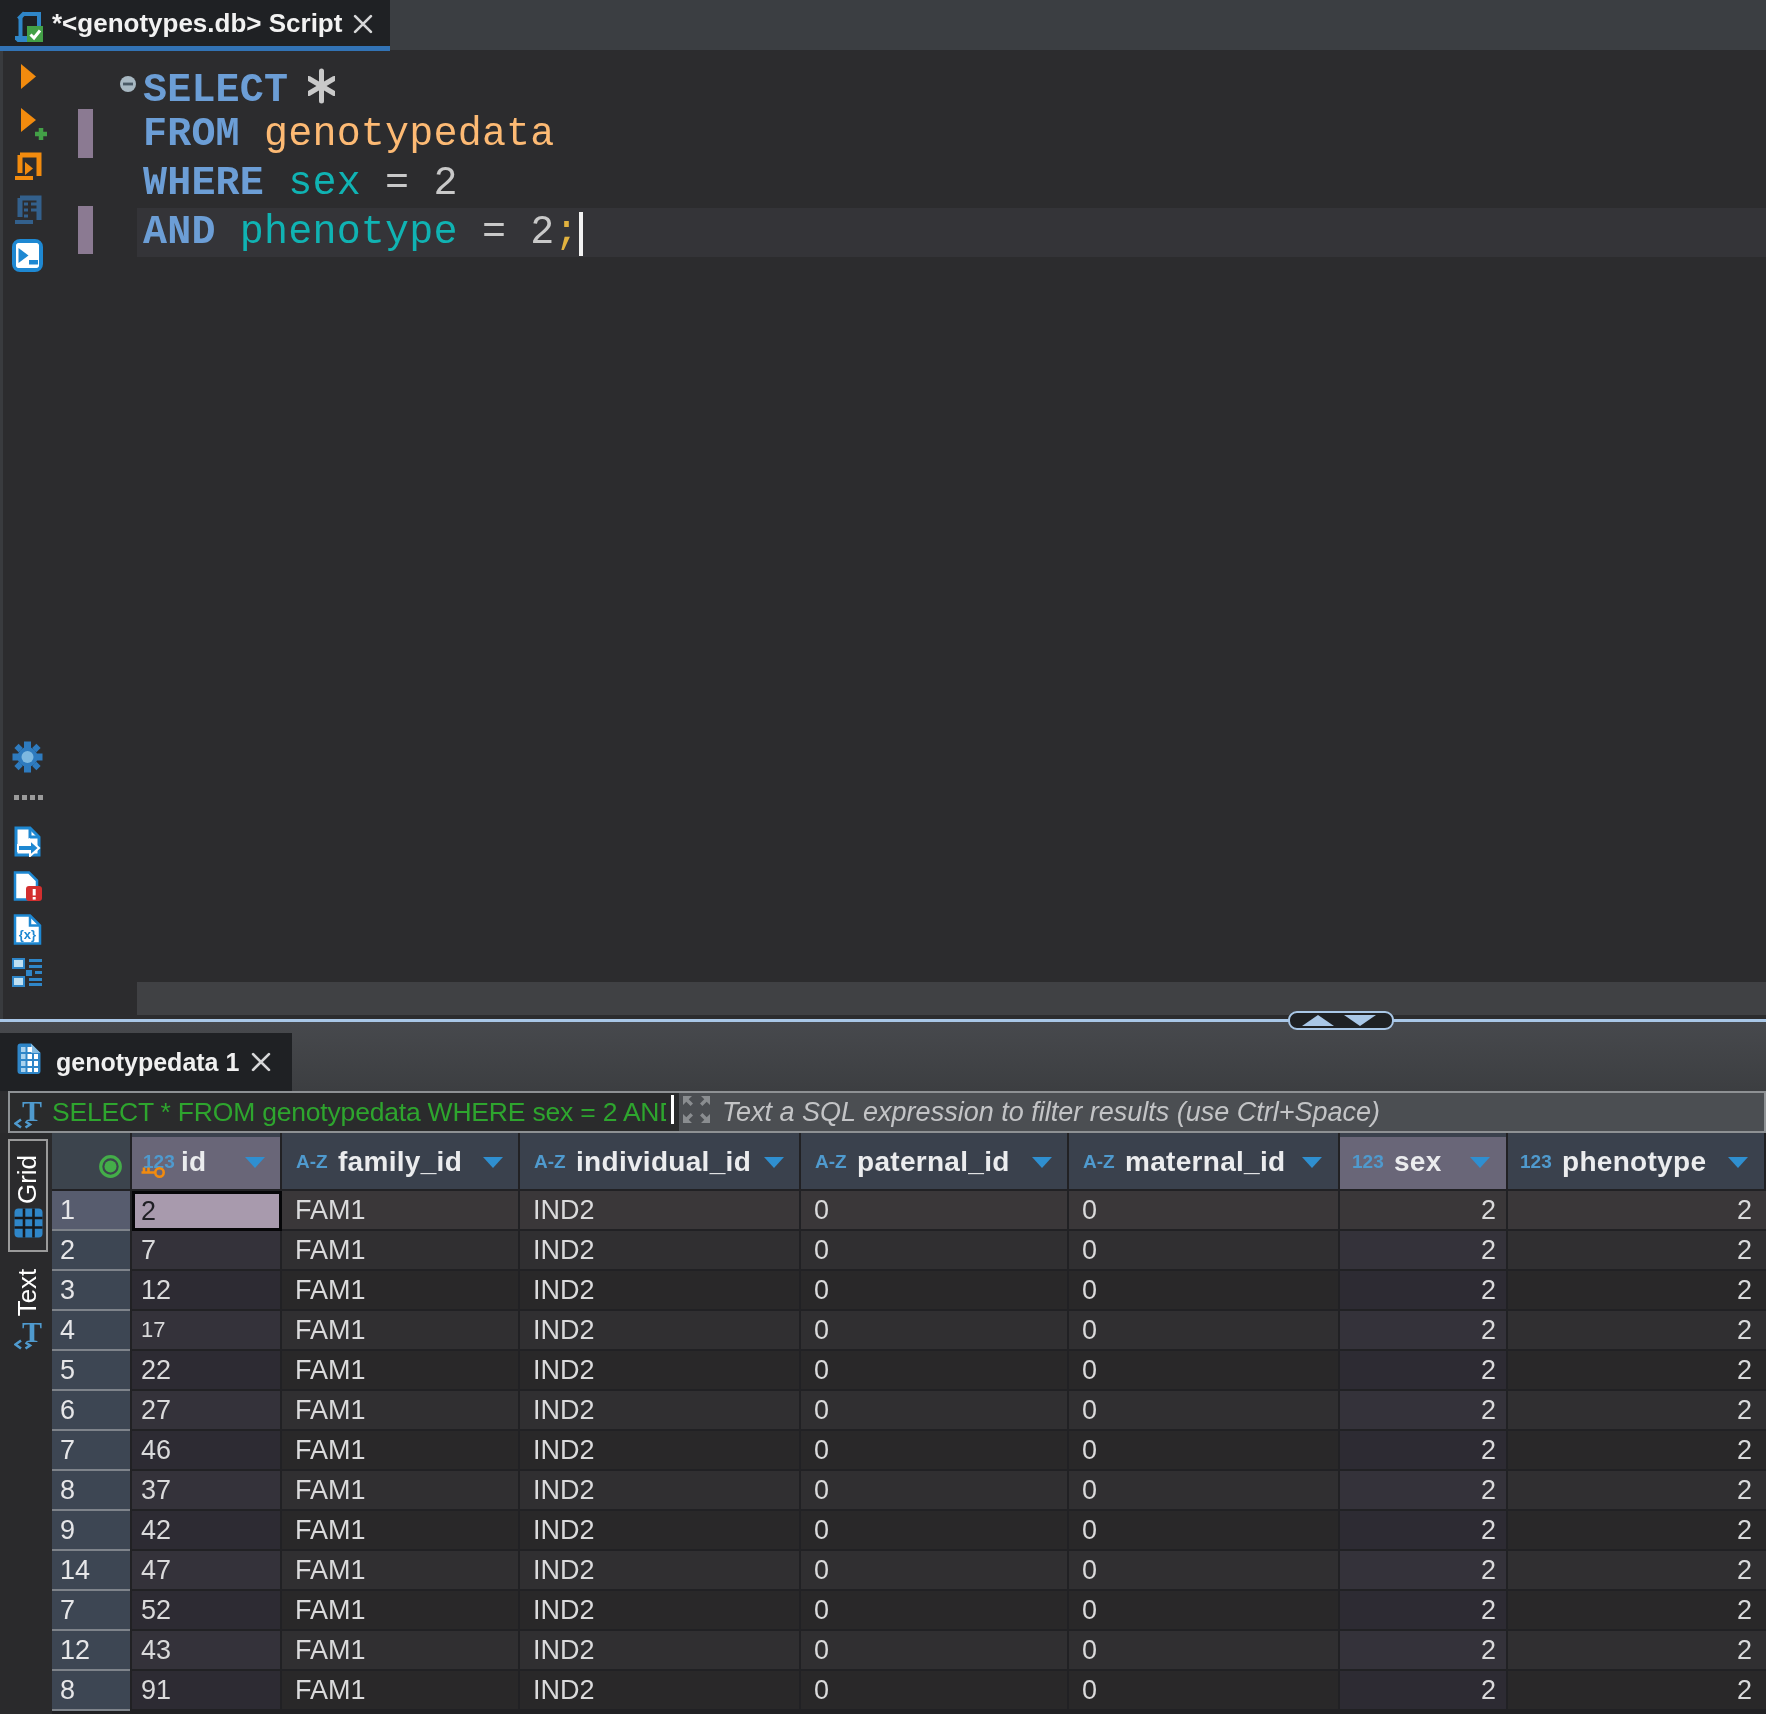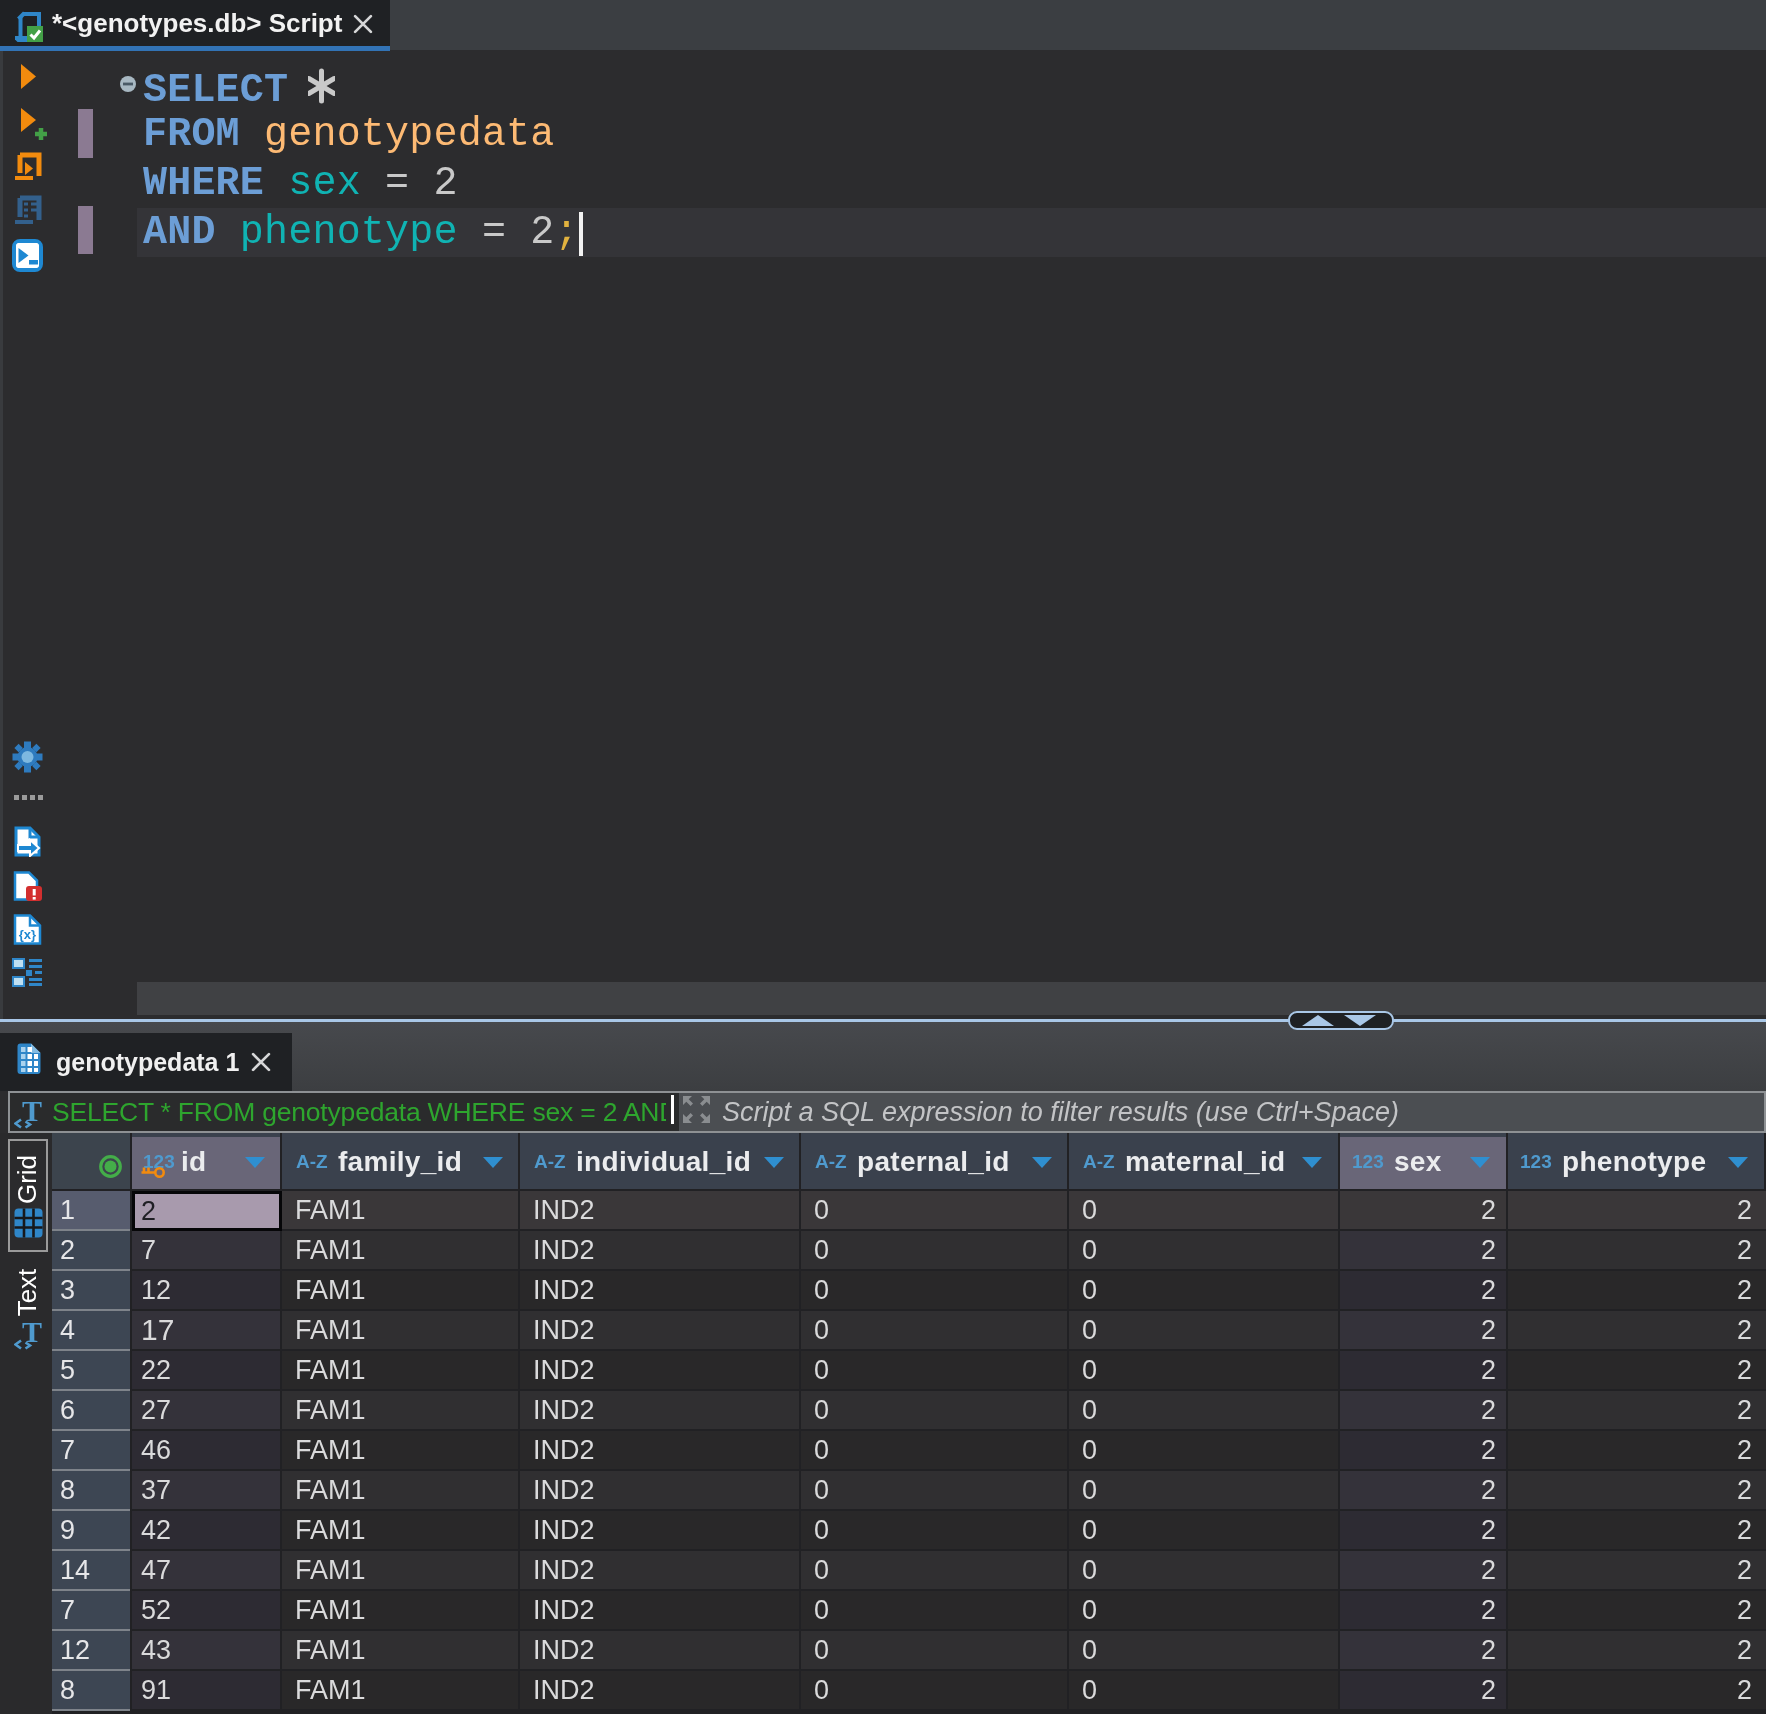--- a/index.html
+++ b/index.html
@@ -156,21 +156,21 @@
 <div style="position:absolute;left:52px;top:1093px;width:614px;height:38px;overflow:hidden;display:flex;align-items:center;font-size:26.5px;letter-spacing:-0.2px;color:#2ea52e;white-space:nowrap;">SELECT * FROM genotypedata WHERE sex = 2 AND</div>
 <div style="position:absolute;left:671px;top:1095px;width:3px;height:29px;background:#fff;"></div>
 <svg style="position:absolute;left:683px;top:1096px;width:27px;height:27px;" width="27" height="27" viewBox="0 0 27 27">
     <g fill="#8a8d90">
       <path d="M0 9 V0 h9 L5.7 3.3 10 7.6 7.6 10 3.3 5.7 Z"></path>
       <path d="M27 9 V0 h-9 l3.3 3.3 -4.3 4.3 2.4 2.4 4.3 -4.3 Z"></path>
       <path d="M0 18 v9 h9 L5.7 23.7 10 19.4 7.6 17 3.3 21.3 Z"></path>
       <path d="M27 18 v9 h-9 l3.3 -3.3 -4.3 -4.3 2.4 -2.4 4.3 4.3 Z"></path>
     </g>
   </svg>
-<div style="position:absolute;left:722px;top:1093px;width:900px;height:38px;display:flex;align-items:center;font-size:27px;font-style:italic;color:#c3c4c6;white-space:nowrap;">Script a SQL expression to filter results (use Ctrl+Space)</div>
+<div style="position:absolute;left:722px;top:1093px;width:900px;height:38px;display:flex;align-items:center;font-size:27px;font-style:italic;color:#c3c4c6;white-space:nowrap;">Text a SQL expression to filter results (use Ctrl+Space)</div>
 <div style="position:absolute;left:0px;top:1133px;width:52px;height:581px;background:#2a2a2c;"></div>
 <div style="position:absolute;left:52px;top:1133px;width:1714px;height:581px;background:#212124;"></div>
 <div style="position:absolute;left:52px;top:1191px;width:78px;height:520px;background:#7e838a;"></div>
 <div style="position:absolute;left:8px;top:1139px;width:40px;height:113px;background:#2b2b2d;border:2px solid #9a9a9a;"></div>
 <div style="position:absolute;left:8px;top:1139px;width:40px;height:80px;display:flex;align-items:center;justify-content:center;">
     <div style="transform:rotate(-90deg);font-size:26px;color:#fff;white-space:nowrap;">Grid</div>
   </div>
 <svg style="position:absolute;left:13px;top:1207px;width:31px;height:32px;" width="31" height="32" viewBox="0 0 31 32">
     <rect x="1.5" y="1.5" width="28" height="29" rx="4" fill="#2f86c8"></rect>
     <g stroke="#17191c" stroke-width="2.6">
@@ -289,21 +289,21 @@
 <div style="position:absolute;font-size:27px;color:#dadadb;white-space:nowrap;right:14px;top:1271px;height:38px;line-height:38px;">2</div>
 <div style="position:absolute;left:52px;top:1311px;width:78px;height:38px;background:#3d4653;"></div>
 <div style="position:absolute;font-size:27px;color:#dadadb;white-space:nowrap;left:60px;top:1311px;height:38px;line-height:38px;color:#e6e6e8;">4</div>
 <div style="position:absolute;left:132px;top:1311px;width:148px;height:38px;background:#34323a;"></div>
 <div style="position:absolute;left:282px;top:1311px;width:236px;height:38px;background:#302f31;"></div>
 <div style="position:absolute;left:520px;top:1311px;width:279px;height:38px;background:#302f31;"></div>
 <div style="position:absolute;left:801px;top:1311px;width:266px;height:38px;background:#302f31;"></div>
 <div style="position:absolute;left:1069px;top:1311px;width:269px;height:38px;background:#302f31;"></div>
 <div style="position:absolute;left:1340px;top:1311px;width:166px;height:38px;background:#34323a;"></div>
 <div style="position:absolute;left:1508px;top:1311px;width:258px;height:38px;background:#302f31;"></div>
-<div style="position:absolute;font-size:30px;color:#dadadb;white-space:nowrap;left:141px;top:1311px;height:38px;line-height:38px;">17</div>
+<div style="position:absolute;font-size:22px;color:#dadadb;white-space:nowrap;left:141px;top:1311px;height:38px;line-height:38px;">17</div>
 <div style="position:absolute;font-size:27px;color:#dadadb;white-space:nowrap;left:295px;top:1311px;height:38px;line-height:38px;">FAM1</div>
 <div style="position:absolute;font-size:27px;color:#dadadb;white-space:nowrap;left:533px;top:1311px;height:38px;line-height:38px;">IND2</div>
 <div style="position:absolute;font-size:27px;color:#dadadb;white-space:nowrap;left:814px;top:1311px;height:38px;line-height:38px;">0</div>
 <div style="position:absolute;font-size:27px;color:#dadadb;white-space:nowrap;left:1082px;top:1311px;height:38px;line-height:38px;">0</div>
 <div style="position:absolute;font-size:27px;color:#dadadb;white-space:nowrap;right:270px;top:1311px;height:38px;line-height:38px;">2</div>
 <div style="position:absolute;font-size:27px;color:#dadadb;white-space:nowrap;right:14px;top:1311px;height:38px;line-height:38px;">2</div>
 <div style="position:absolute;left:52px;top:1351px;width:78px;height:38px;background:#3d4653;"></div>
 <div style="position:absolute;font-size:27px;color:#dadadb;white-space:nowrap;left:60px;top:1351px;height:38px;line-height:38px;color:#e6e6e8;">5</div>
 <div style="position:absolute;left:132px;top:1351px;width:148px;height:38px;background:#2d2b33;"></div>
 <div style="position:absolute;left:282px;top:1351px;width:236px;height:38px;background:#292829;"></div>

